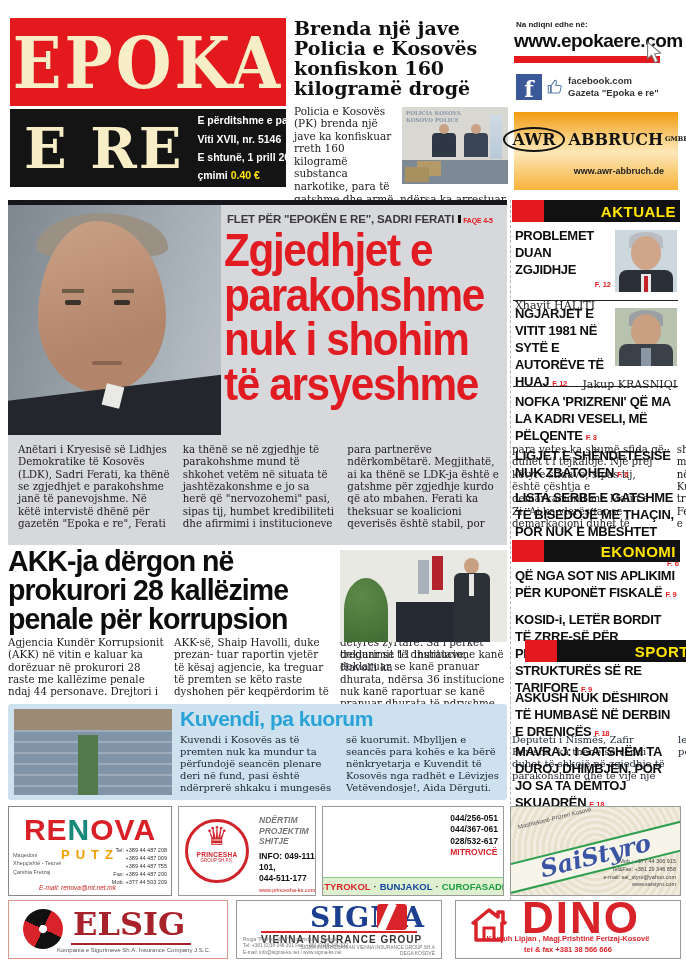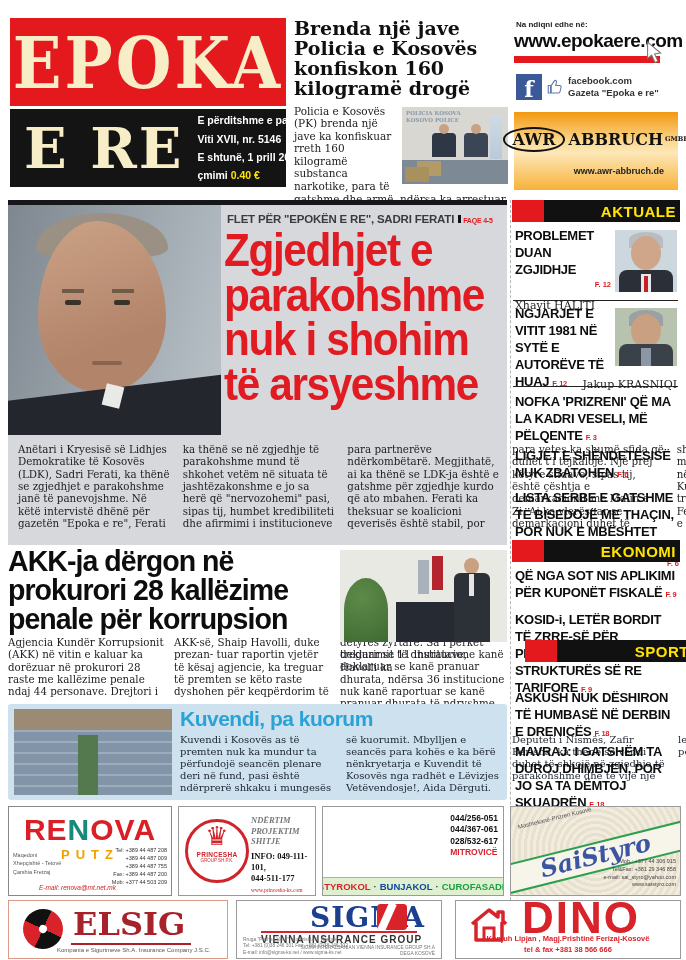--- a/index.html
+++ b/index.html
@@ -113,21 +113,21 @@
   .renova-name .grn{color:#18897a;}
   .renova-putz{text-align:center;font-size:13px;font-weight:bold;color:#f0a000;letter-spacing:6px;margin-top:2px;}
   .renova-small{position:absolute;left:4px;top:44px;font-size:5.5px;color:#555;line-height:1.5;}
   .renova-tel{position:absolute;right:4px;top:40px;font-size:5.5px;color:#333;text-align:right;line-height:1.45;}
   .renova-mail{position:absolute;left:30px;bottom:4px;font-size:6.5px;color:#c22;font-style:italic;}
   .princesha{left:178px;top:806px;width:136px;height:88px;}
   .pr-logo{position:absolute;left:6px;top:12px;width:58px;height:58px;border:3px solid #d0242b;border-radius:50%;text-align:center;color:#d0242b;}
   .pr-crown{font-size:26px;line-height:1.1;}
   .pr-name{font-size:6.5px;font-weight:bold;letter-spacing:0.3px;}
   .pr-sub{font-size:4.5px;color:#d0242b;}
-  .pr-right{position:absolute;left:72px;top:8px;width:60px;font-family:Liberation Serif, serif;}
+  .pr-right{position:absolute;left:80px;top:8px;width:60px;}
   .pr-serv{font-size:8.5px;font-style:italic;color:#777;font-weight:bold;line-height:1.25;}
   .pr-info{font-size:8.5px;font-weight:bold;color:#111;margin-top:4px;line-height:1.3;}
   .pr-site{font-size:5.5px;color:#c22;margin-top:3px;}
   .bunj{left:322px;top:806px;width:180px;height:88px;}
   .bj-top{position:absolute;left:6px;top:8px;}
   .bj-name{font-family:"DejaVu Serif",serif;font-style:italic;font-weight:bold;font-size:21px;color:#d9232a;}
   .bj-sub{font-size:9px;font-weight:bold;color:#111;margin-top:1px;letter-spacing:0.4px;}
   .bj-tel{position:absolute;right:5px;top:6px;text-align:left;font-size:8.5px;font-weight:bold;color:#111;line-height:1.35;}
   .bj-city{color:#d9232a;}
   .bj-strip{position:absolute;left:0;bottom:0;width:100%;height:17px;background:#dff0d0;border-top:1px solid #8c8;display:flex;align-items:center;justify-content:center;font-weight:bold;font-size:9.5px;gap:3px;}

